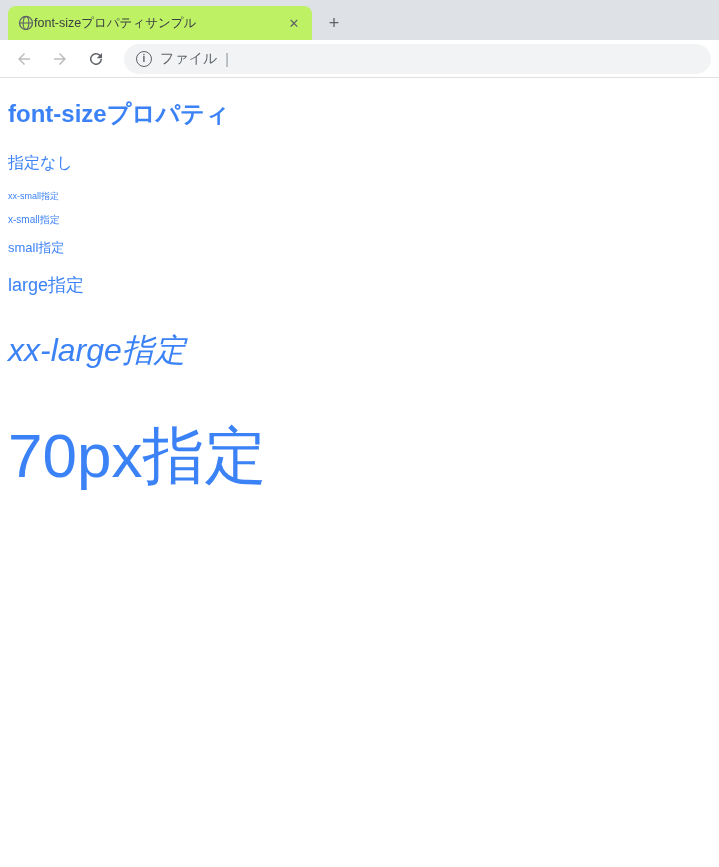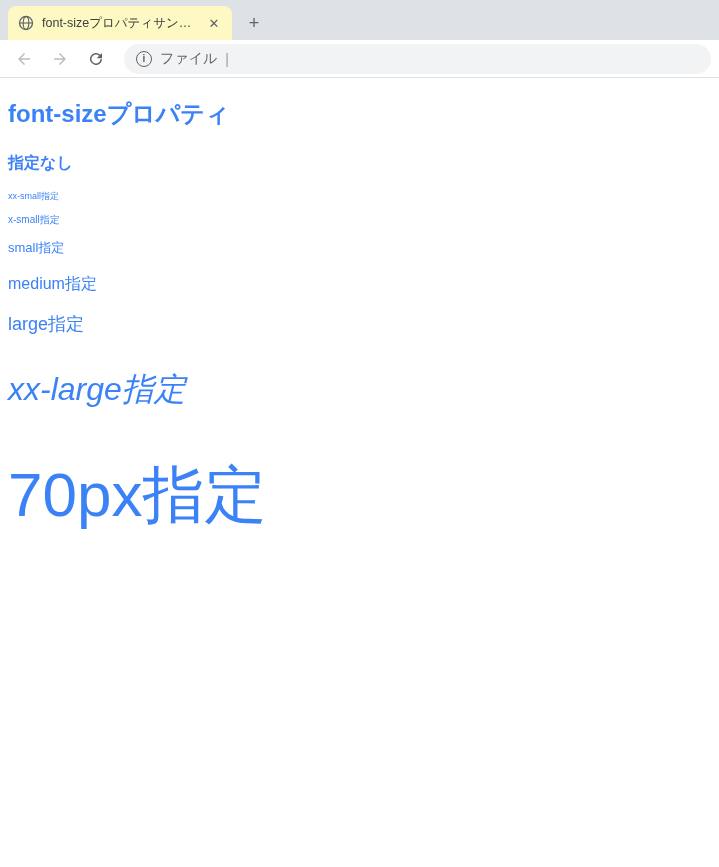--- a/index.html
+++ b/index.html
@@ -14,28 +14,27 @@
     }
     
     .chrome-top {
       background: #dee1e6;
       height: 40px;
       display: flex;
       align-items: flex-end;
       padding-left: 8px;
     }
     .tab {
-      background: #fef9c3;
+      background: #bef264;
       height: 34px;
-      width: 224px;
+      width: 304px;
       border-radius: 8px 8px 0 0;
       display: flex;
       align-items: center;
       padding: 0 10px;
-      gap: 8px;
       font-size: 12.5px;
       color: #3c4043;
     }
     .tab-favicon {
       width: 16px;
       height: 16px;
       flex-shrink: 0;
     }
     .tab-title {
       flex: 1;
@@ -124,21 +123,21 @@
     }
     .heading {
       font-size: 24px;
       font-weight: bold;
       margin-bottom: 22px;
     }
     .sample p {
       margin-bottom: 16px;
       line-height: 1.4;
     }
-    .sz-default { font-size: 16px; font-weight: bold; }
+    .sz-default { font-size: 16px; }
     .sz-xxsmall { font-size: xx-small; margin-bottom: 10px !important; }
     .sz-xsmall { font-size: x-small; margin-bottom: 12px !important; }
     .sz-small { font-size: small; }
     .sz-medium { font-size: medium; }
     .sz-large { font-size: large; }
     .sz-xlarge { font-size: x-large; margin-top: 22px; }
     .sz-xxlarge { font-size: xx-large; margin-top: 30px; font-style: italic; }
     .sz-70 { font-size: 62px; margin-top: 40px; }
   </style>
 </head>
@@ -182,18 +181,17 @@
   </div>
 </div>
 
 <div class="content">
   <div class="heading">font-sizeプロパティ</div>
   <div class="sample">
     <p class="sz-default">指定なし</p>
     <p class="sz-xxsmall">xx-small指定</p>
     <p class="sz-xsmall">x-small指定</p>
     <p class="sz-small">small指定</p>
-    <p class="sz-medium">medium指定</p>
     <p class="sz-large">large指定</p>
     <p class="sz-xxlarge">xx-large指定</p>
     <p class="sz-70">70px指定</p>
   </div>
 </div>
 
 </body></html>

